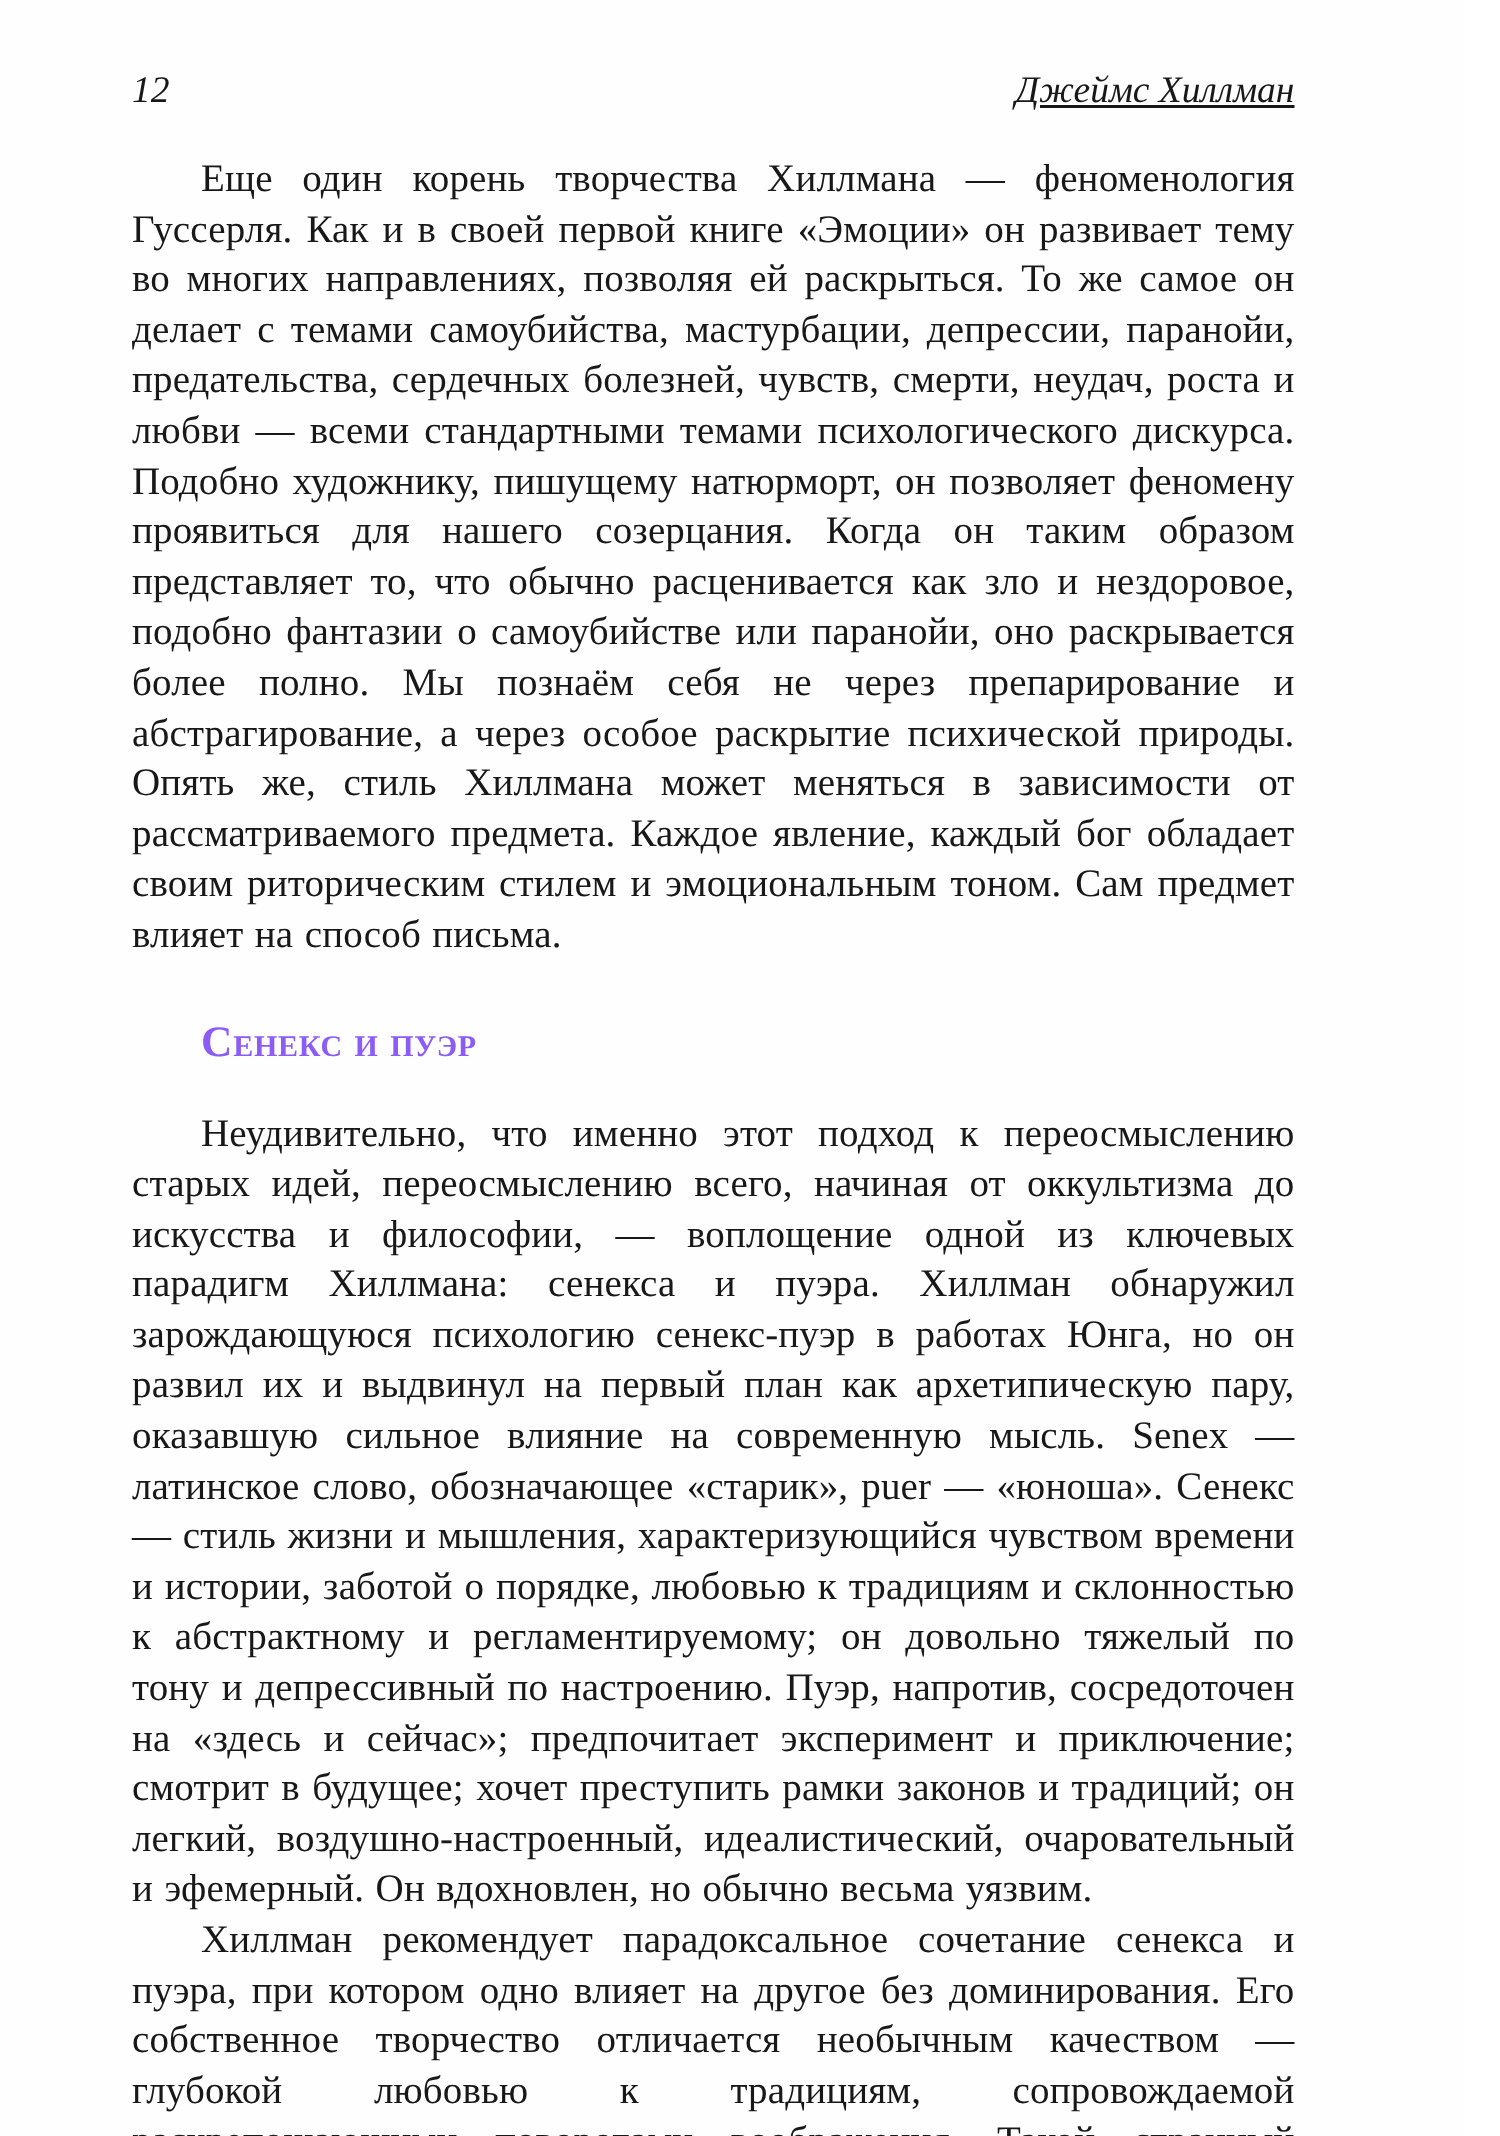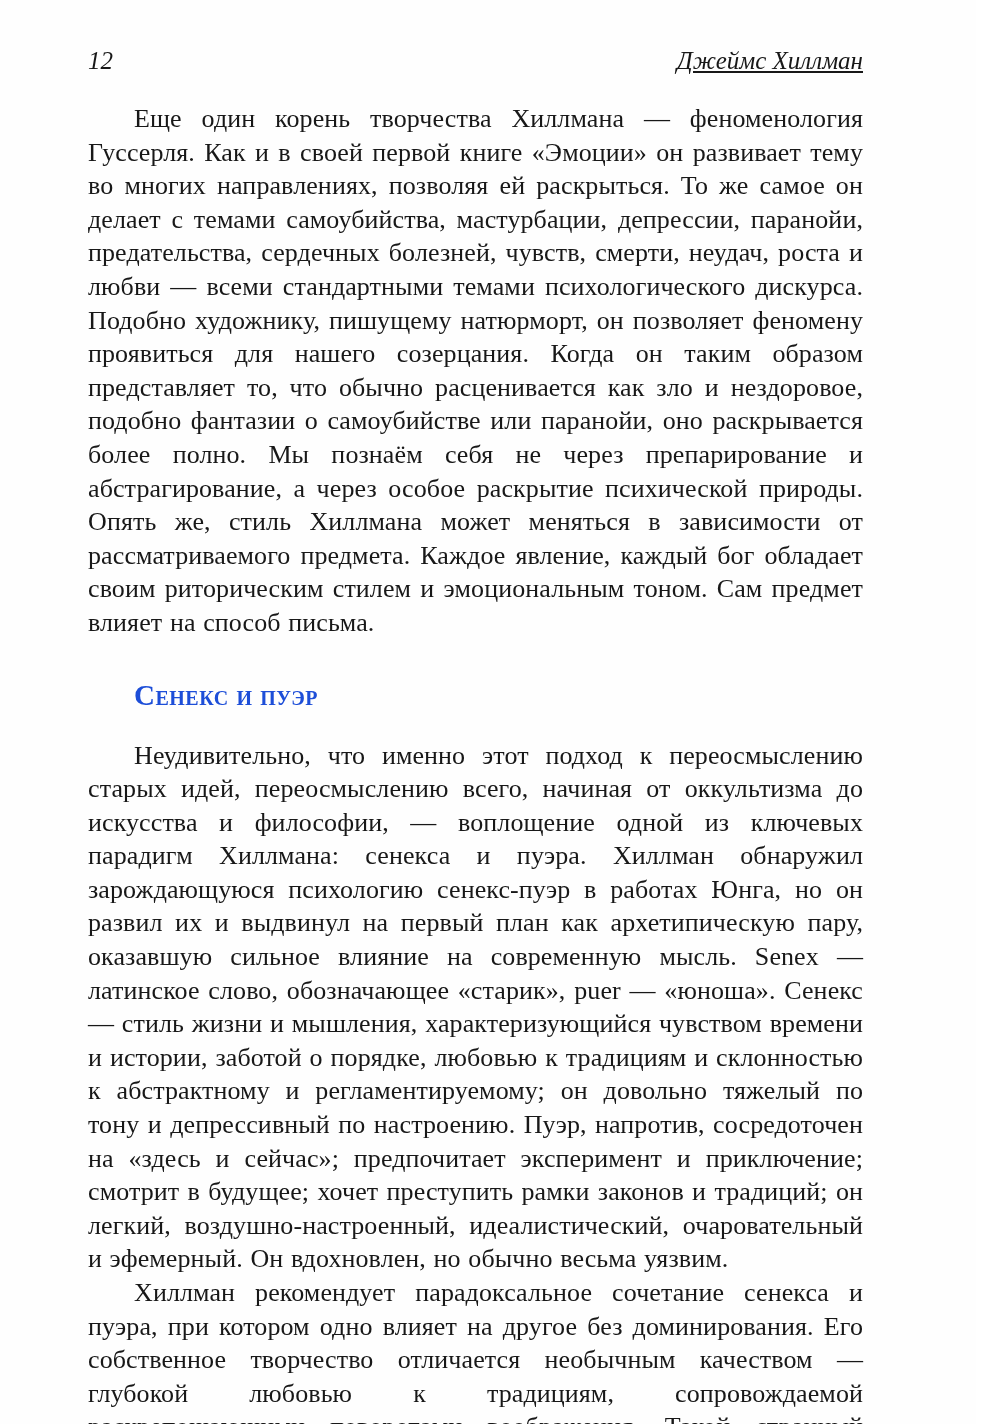--- a/index.html
+++ b/index.html
@@ -47,21 +47,21 @@
     word-spacing: 1px;
   }
   .section-heading {
     margin: 38px 0 27px 0;
     padding-left: 46px;
     font-size: 29px;
     line-height: 34px;
     font-weight: bold;
     font-variant: small-caps;
     letter-spacing: 0.5px;
-    color: #1d4ed8;
+    color: #8b5cf6;
   }
 </style>
 </head>
 <body>
 
 <div class="page">
 
   <header class="page-header">
     <span class="page-number">12</span>
     <span class="running-title">Джеймс Хиллман</span>

